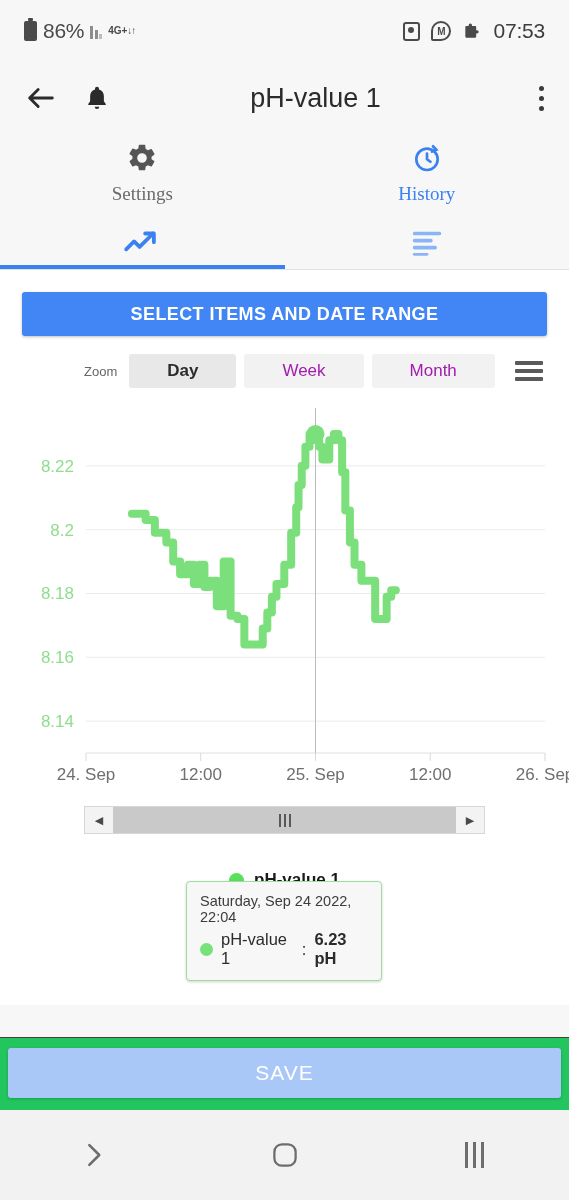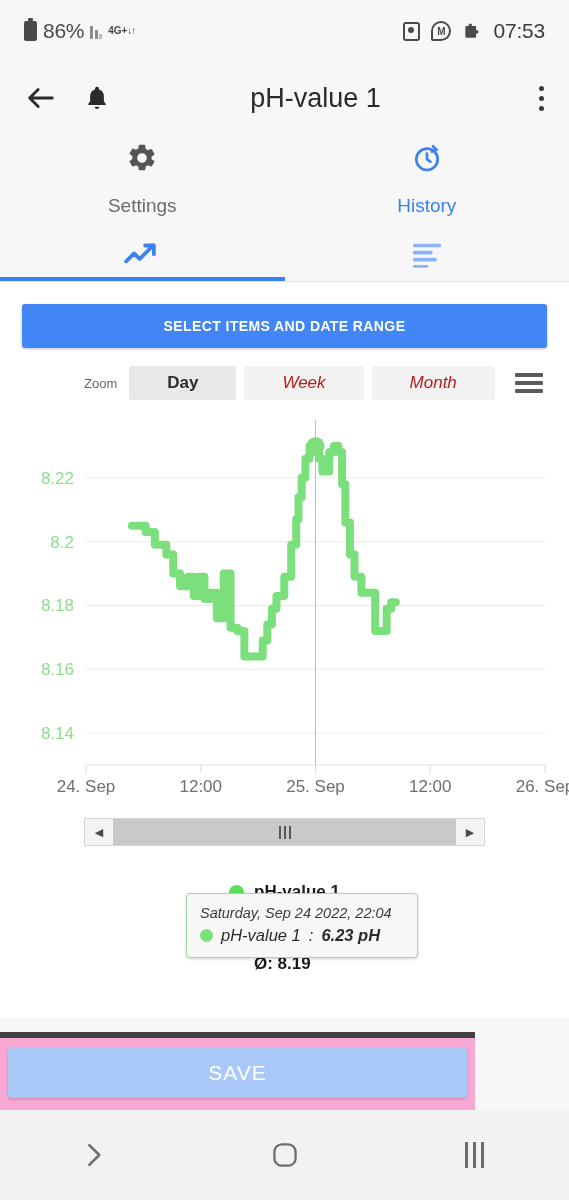--- a/index.html
+++ b/index.html
@@ -61,65 +61,65 @@
   .ab-bell { width: 30px; height: 30px; margin-left: 24px; }
   .ab-title {
     flex: 1; text-align: center; font-size: 27px; color: #2b2b2b;
     font-weight: 400; margin-right: 18px;
   }
   .ab-more { width: 8px; display: flex; flex-direction: column; gap: 5px; align-items: center; }
   .ab-more i { width: 5px; height: 5px; border-radius: 50%; background: #3a3a3a; display: block; }
 
   
   .sectabs { display: flex; background: #f7f7f7; padding-top: 8px; }
-  .sectab { flex: 1; display: flex; flex-direction: column; align-items: center; gap: 21px; padding-bottom: 12px; }
+  .sectab { flex: 1; display: flex; flex-direction: column; align-items: center; gap: 9px; padding-bottom: 12px; font-family: Liberation Serif, serif; }
   .sectab .lbl { font-size: 19px; }
   .sectab.inactive .lbl { color: #6b6b6b; }
   .sectab.active .lbl { color: #3b82f0; }
 
   
   .icontabs { display: flex; background: #f7f7f7; position: relative; }
   .icontab { flex: 1; display: flex; justify-content: center; align-items: center; height: 52px; }
   .tab-underline {
     position: absolute; bottom: 0; left: 0; width: 50%; height: 4px; background: #3b82f0;
   }
   .tabs-divider { height: 1px; background: #e3e3e3; width: 100%; }
 
   
   .content { background: #f2f2f2; padding: 0; }
   .card { background: #ffffff; margin: 0; padding: 22px 0 0 0; }
 
   .select-btn {
     margin: 0 22px; height: 44px; background: #4285f4; border-radius: 3px;
-    color: #ffffff; font-size: 14px; font-weight: bold; letter-spacing: 0.4px;
+    color: #ffffff; font-size: 18px; font-weight: bold; letter-spacing: 0.4px;
     display: flex; align-items: center; justify-content: center;
     box-shadow: 0 1px 3px rgba(0,0,0,0.25); border: none; cursor: pointer;
     font-family: "Liberation Sans", sans-serif; width: calc(100% - 44px);
   }
 
   .zoomrow { display: flex; align-items: center; padding: 18px 26px 6px 84px; }
   .zoomlabel { font-size: 13px; color: #666; margin-right: 12px; }
   .zoombtn {
     font-size: 17px; padding: 7px 38px; border-radius: 3px; background: #ececec;
     margin-right: 8px; border: none; font-family: "Liberation Sans", sans-serif;
     cursor: pointer;
   }
   .zoombtn.on { color: #2b2b2b; font-weight: bold; background: #e8e8e8; }
-  .zoombtn.off { color: #b91c1c; background: #f2f2f2; font-style: italic; }
+  .zoombtn.off { color: #a21caf; background: #f2f2f2; }
   .burger { margin-left: auto; width: 28px; display: flex; flex-direction: column; gap: 4px; cursor: pointer; }
   .burger i { display: block; height: 4px; background: #5a5a5a; border-radius: 1px; }
 
   
   .chartwrap { position: relative; height: 400px; margin-top: 4px; }
   .chart-svg { display: block; width: 569px; height: 400px; }
 
   .tooltip {
-    position: absolute; left: 186px; top: 483px; width: 232px;
+    position: absolute; left: 186px; top: 483px; width: 196px;
     background: #f7f7f7; border: 1.5px solid #9fdd9f; border-radius: 4px;
-    padding: 11px 13px 12px 13px; box-shadow: 0 1px 3px rgba(0,0,0,0.18); font-style: italic;
+    padding: 11px 13px 12px 13px; box-shadow: 0 1px 3px rgba(0,0,0,0.18);
   }
   .tt-date { font-size: 14.5px; color: #3c3c3c; margin-bottom: 5px; }
   .tt-row { display: flex; align-items: center; gap: 8px; font-size: 16.5px; color: #2b2b2b; }
   .tt-dot { width: 13px; height: 13px; border-radius: 50%; background: #79e179; flex: none; }
   .tt-val { font-weight: bold; }
 
   
   .scrollbar {
     margin: 8px 84px 0 84px; height: 28px; display: flex; align-items: stretch;
     border: 1px solid #d6d6d6; background: #f0f0f0;
@@ -135,21 +135,21 @@
   .sb-grip { display: flex; gap: 3px; }
   .sb-grip i { display: block; width: 2px; height: 13px; background: #585858; }
 
   
   .legend { padding: 34px 0 40px 0; display: flex; justify-content: center; }
   .legend-inner { display: flex; gap: 10px; }
   .lg-dot { width: 15px; height: 15px; border-radius: 50%; background: #5ae05a; margin-top: 5px; flex: none; }
   .lg-lines { font-size: 17px; font-weight: bold; color: #1b1b1b; line-height: 1.42; }
 
   
-  .footer { position: absolute; left: 0; bottom: 90px; width: 475px; background: #f9a8d4; padding: 10px 8px 12px 8px; border-top: 6px solid #404040; }
+  .footer { position: absolute; left: 0; bottom: 90px; width: 569px; background: #22c55e; padding: 10px 8px 12px 8px; border-top: 1px solid #404040; }
   .save-btn {
     width: 100%; height: 50px; background: #a9c8f7; color: #ffffff;
     font-size: 21px; letter-spacing: 1px; border: none; border-radius: 3px;
     box-shadow: 0 1px 3px rgba(0,0,0,0.2); cursor: pointer;
     font-family: "Liberation Sans", sans-serif;
   }
 
   
   .navbar {
     position: absolute; left: 0; bottom: 0; width: 569px; height: 90px;

